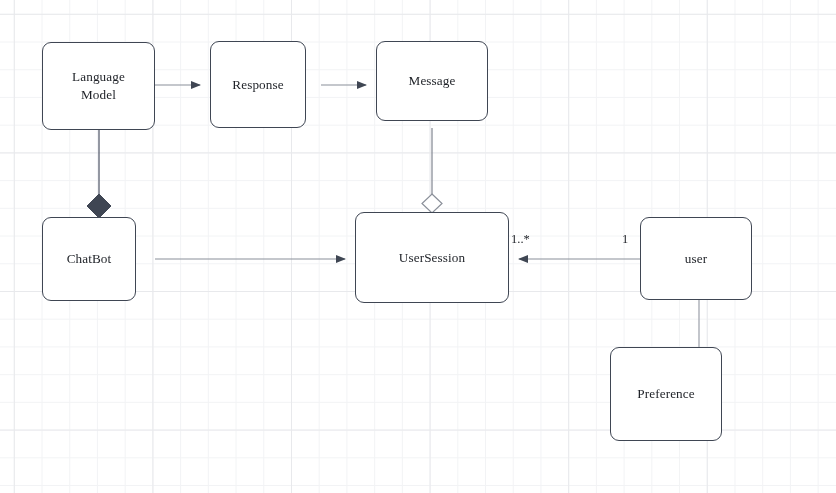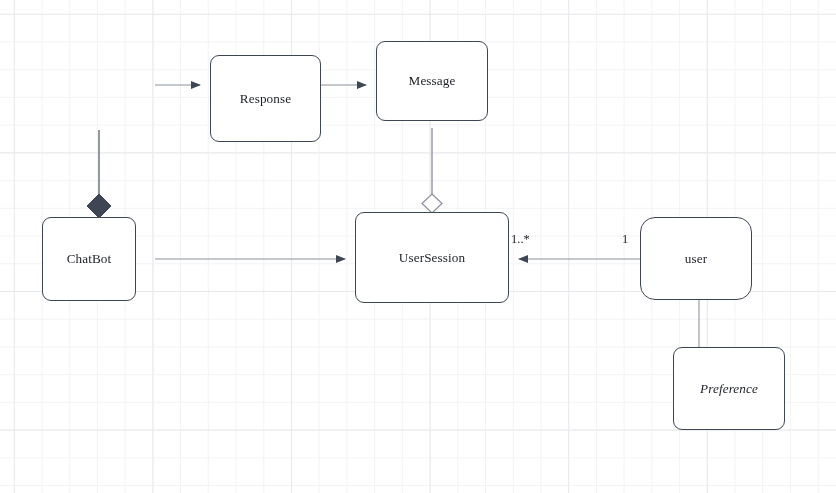--- a/index.html
+++ b/index.html
@@ -97,42 +97,48 @@
 
     <g>
       <line x1="640" y1="259" x2="519" y2="259" stroke="#8a8f99" stroke-width="1.2" marker-end="url(#arrow-left)"></line>
     </g>
 
     <g>
       <line x1="699" y1="300" x2="699" y2="347" stroke="#a3a7b0" stroke-width="1.3"></line>
     </g>
   </svg>
 
+  <div class="node" style="left:42px; top:42px; width:113px; height:88px;">
+    <div>
+      <div>Language</div>
+      <div>Model</div>
+    </div>
+  </div>
 
-  <div class="node" style="left:210px; top:55px; width:111px; height:87px;">
+  <div class="node" style="left:210px; top:41px; width:96px; height:87px;">
     <span>Response</span>
   </div>
 
   <div class="node" style="left:376px; top:41px; width:112px; height:80px;">
     <span>Message</span>
   </div>
 
   <div class="node" style="left:42px; top:217px; width:94px; height:84px;">
     <span>ChatBot</span>
   </div>
 
   <div class="node" style="left:355px; top:212px; width:154px; height:91px;">
     <span>UserSession</span>
   </div>
 
-  <div class="node" style="left:640px; top:217px; width:112px; height:83px;border-radius:15px;">
+  <div class="node" style="left:640px; top:217px; width:112px; height:83px;">
     <span>user</span>
   </div>
 
-  <div class="node" style="left:673px; top:347px; width:112px; height:83px;font-style:italic;">
+  <div class="node" style="left:610px; top:347px; width:112px; height:94px;">
     <span>Preference</span>
   </div>
 
   <span class="mult" style="left:511px; top:232px;">1..*</span>
 
   <span class="mult" style="left:622px; top:232px;">1</span>
 
 </div>
 
 </body></html>

